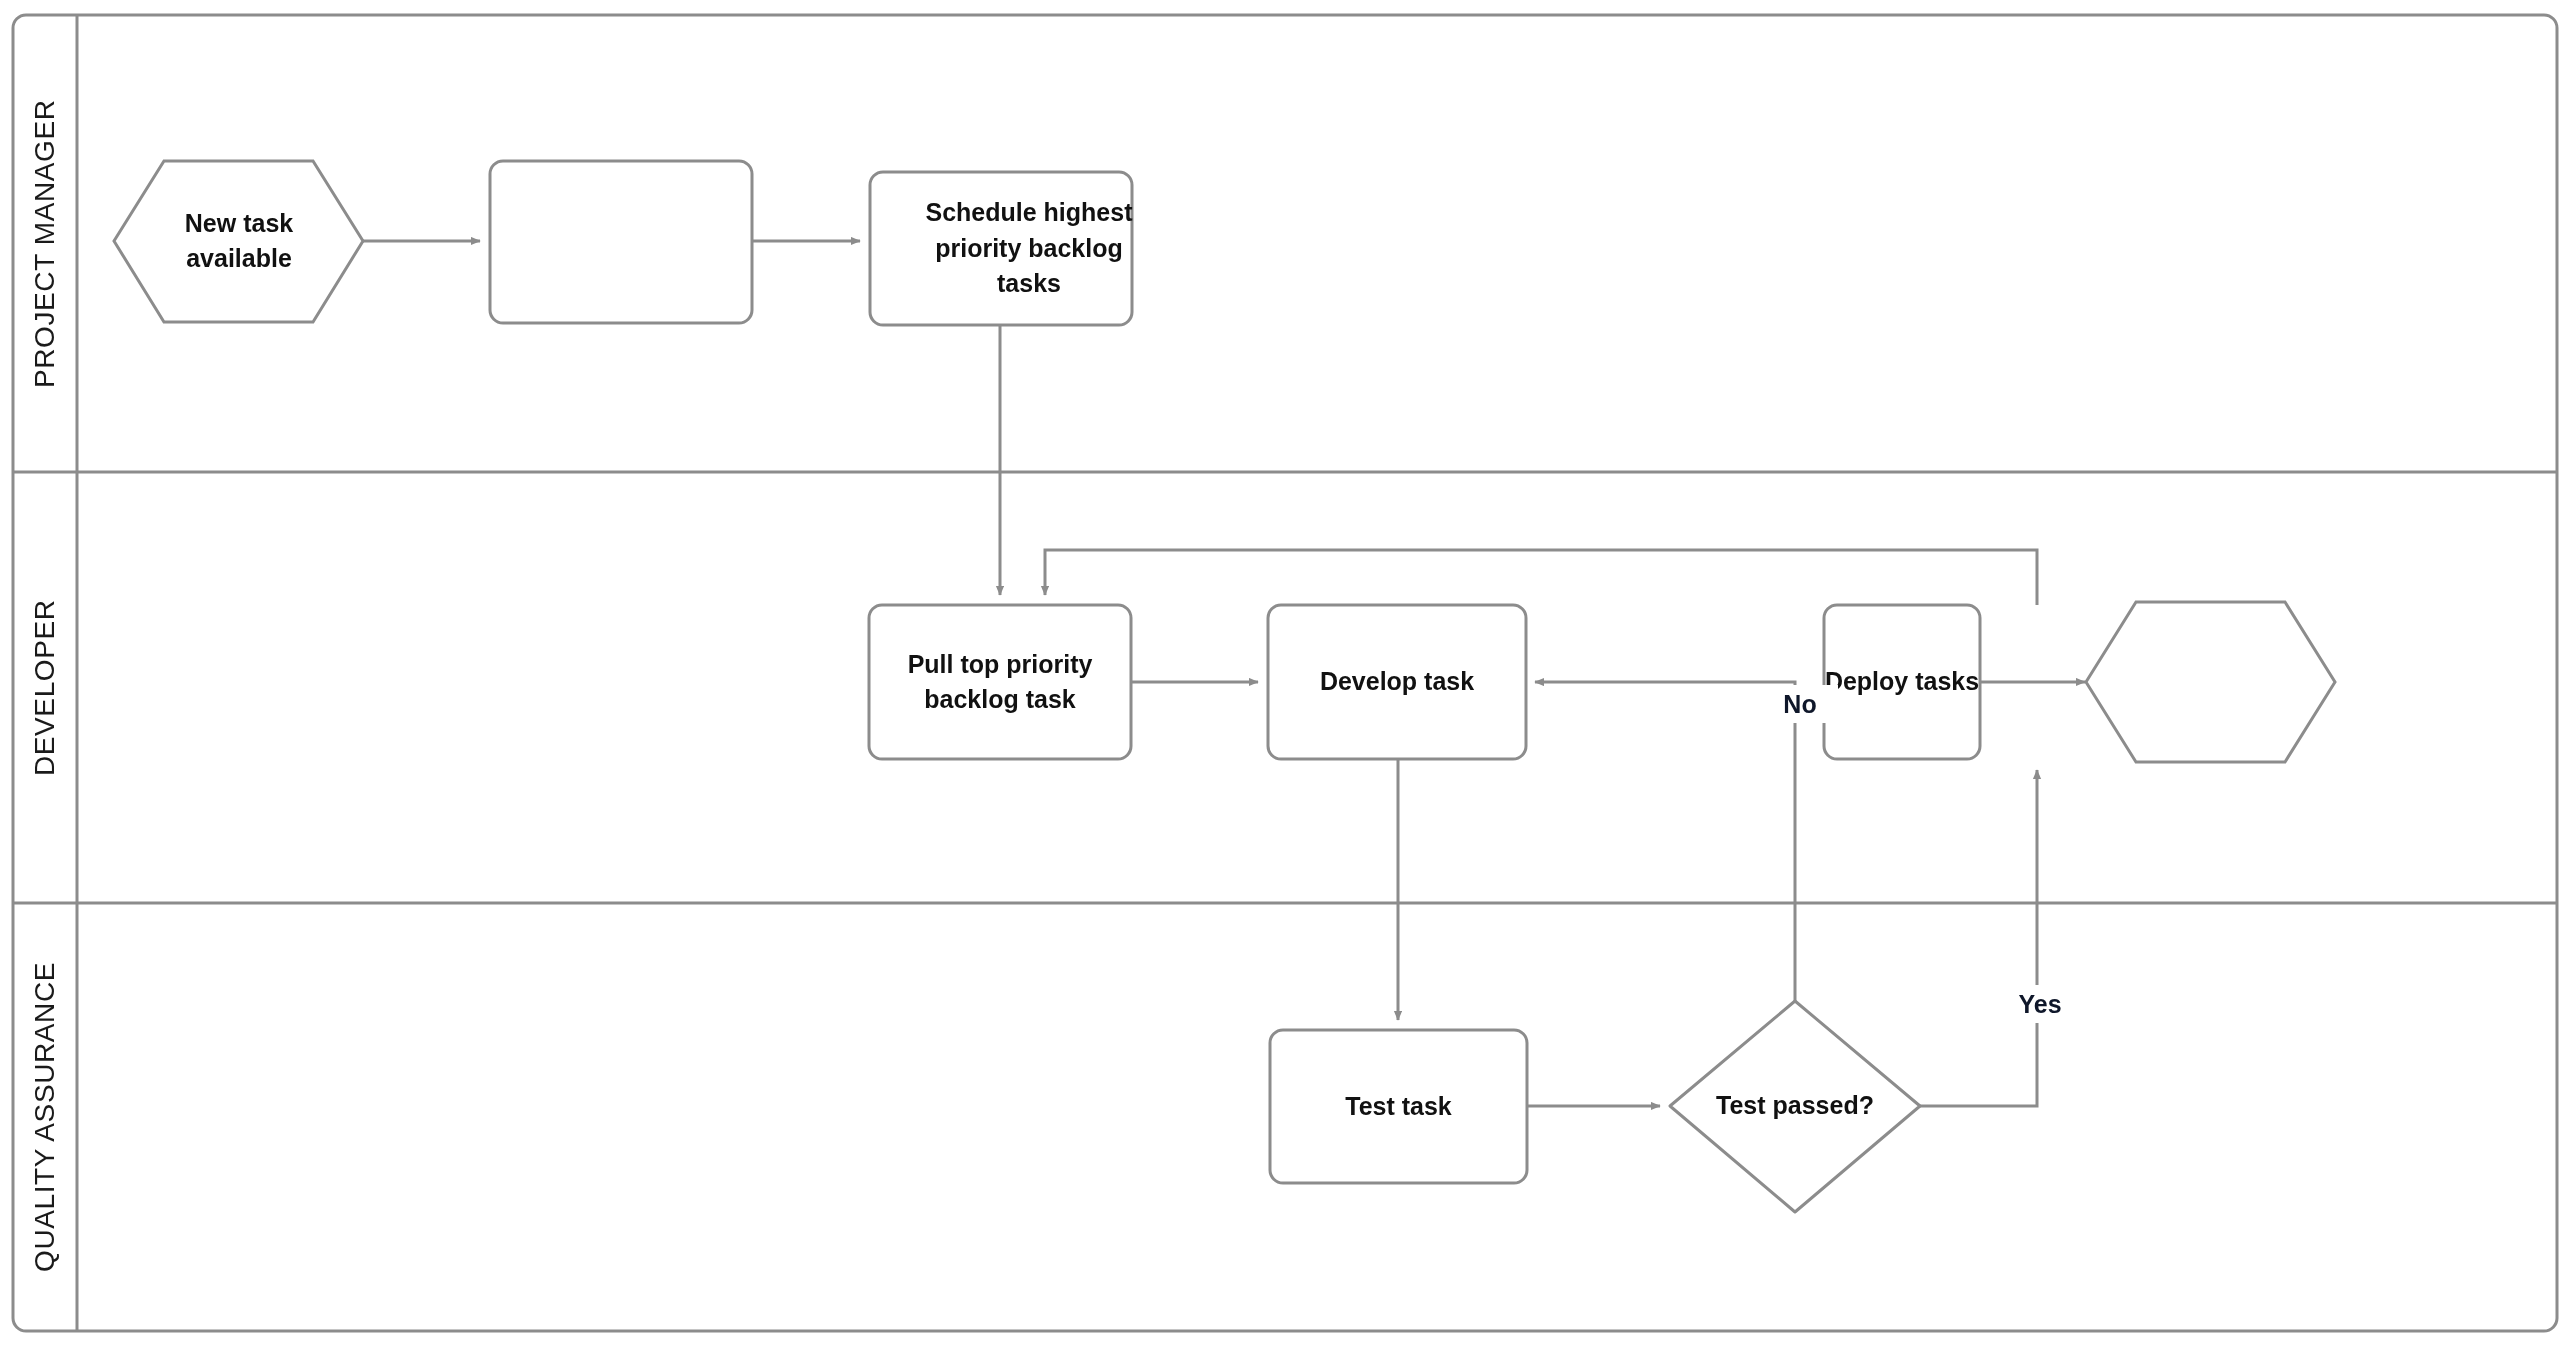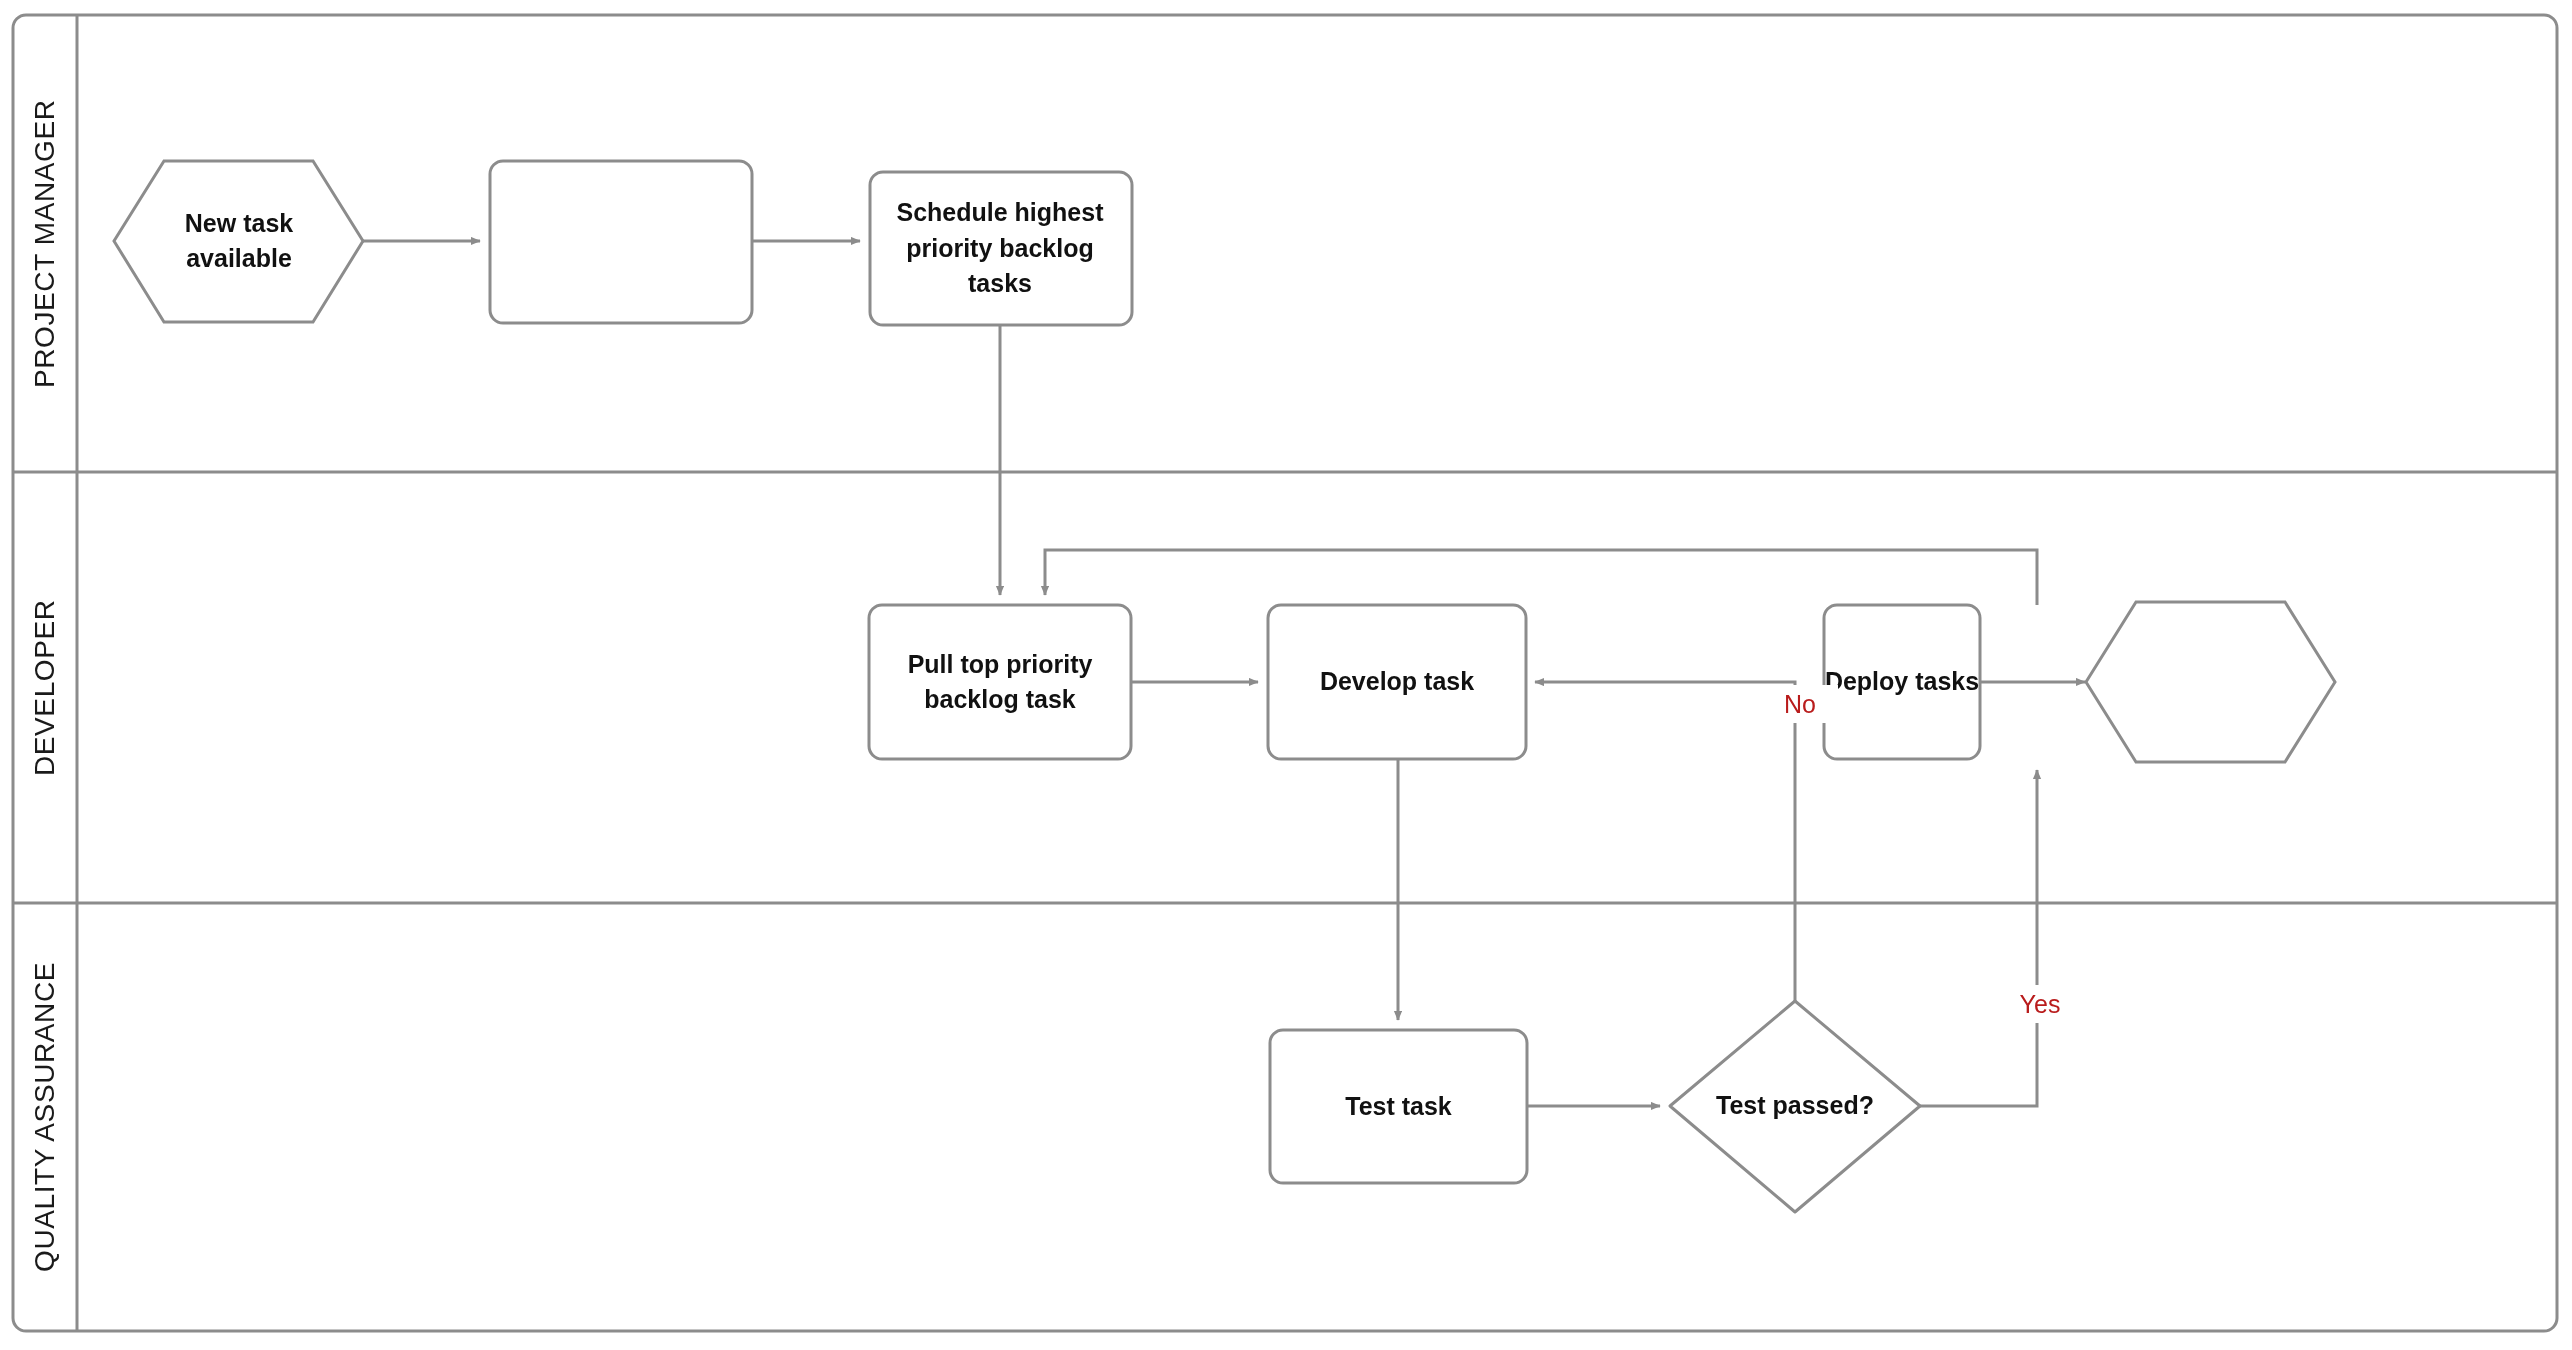--- a/index.html
+++ b/index.html
@@ -48,22 +48,22 @@
     line-height: 1.42;
     user-select: none;
     pointer-events: none;
   }
   .edge-label {
     position: absolute;
     display: flex;
     align-items: center;
     justify-content: center;
     font-size: 25px;
-    font-weight: normal;
-    color: #b91c1c;
+    font-weight: bold;
+    color: #0f172a;
     background: #ffffff;
     padding: 0 5px;
     user-select: none;
   }
   .hit {
     position: absolute;
     cursor: default;
   }
 </style>
 </head>
@@ -144,21 +144,21 @@
 
   <div class="lane-label" style="left:14px; top:16px; width:62px; height:455px;">PROJECT MANAGER</div>
 
   <div class="lane-label" style="left:14px; top:474px; width:62px; height:428px;">DEVELOPER</div>
 
   <div class="lane-label" style="left:14px; top:905px; width:62px; height:425px;">QUALITY ASSURANCE</div>
 
   <div class="node-label" style="left:134px; top:181px; width:210px; height:120px;text-align:center;">New task available</div>
 
 
-  <div class="node-label" style="left:881px; top:176px; width:238px; height:145px;">Schedule highest priority backlog tasks</div>
+  <div class="node-label" style="left:910px; top:176px; width:238px; height:145px;">Schedule highest priority backlog tasks</div>
 
   <div class="node-label" style="left:1272px; top:609px; width:250px; height:146px;">Develop task</div>
 
   <div class="node-label" style="left:880px; top:609px; width:240px; height:146px;">Pull top priority backlog task</div>
 
   <div class="node-label" style="left:1822px; top:609px; width:160px; height:146px;">Deploy tasks</div>
 
 
   <div class="node-label" style="left:1274px; top:1034px; width:249px; height:145px;">Test task</div>
 

